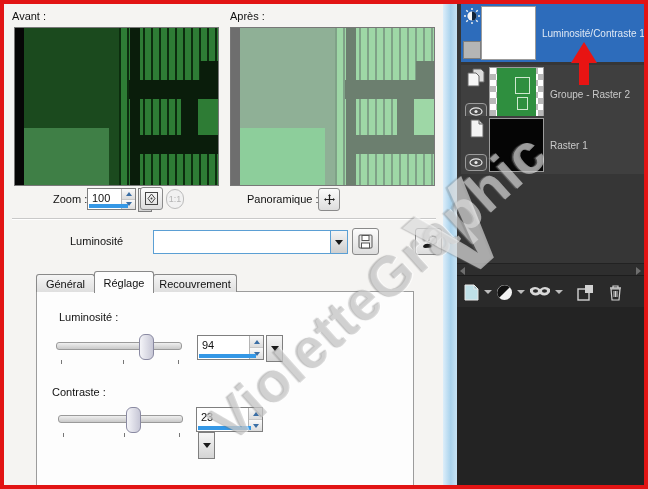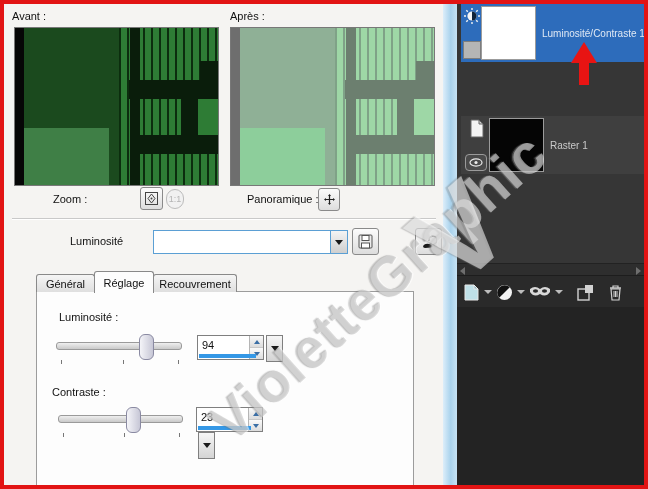--- a/index.html
+++ b/index.html
@@ -144,20 +144,37 @@
       <div class="pv pv-hbar2"></div>
       <div class="pv pv-vbarright"></div>
       <div class="pv pv-vnotch"></div>
       <div class="pv pv-window"></div>
       <div class="pv pv-field"></div>
       <div class="pv pv-strip"></div>
       <div class="pv pv-square"></div>
     </div>
 
     <div class="lbl" style="left:49px;top:189px;">Zoom :</div>
+    <div class="numedit" style="left:83px;top:184px;">
+      <div class="ne-frame" style="height:20px;">
+        <div class="ne-box" style="width:27px;">100</div>
+        <div class="ne-bar" style="width: 84%;"></div>
+        <div class="ne-spin">
+            <span>
+              <i class="tri-up"></i>
+            </span>
+            <span>
+              <i class="tri-dn"></i>
+            </span>
+          </div>
+      </div>
+      <div class="ne-drop" style="width:12px;height:22px;">
+          <i class="tri-blk"></i>
+        </div>
+    </div>
     <div class="btn" style="left:136px;top:183px;width:21px;height:21px;">
       <svg width="13" height="13" viewBox="0 0 13 13">
         <rect x="0.5" y="0.5" width="12" height="12" fill="none" stroke="#444"></rect>
         <path d="M6.5 2 L10 6.5 L6.5 11 L3 6.5 Z" fill="none" stroke="#444"></path>
         <circle cx="6.5" cy="6.5" r="1" fill="#444"></circle>
       </svg>
     </div>
     <div class="btn disabled" style="left:162px;top:185px;width:16px;height:18px;">1:1</div>
 
     <div class="lbl" style="left:243px;top:189px;">Panoramique :</div>
@@ -262,20 +279,41 @@
           </g>
           <circle cx="9" cy="9" r="4.6" fill="#f5f5f5"></circle>
           <path d="M9 4.4 A4.6 4.6 0 0 1 9 13.6 Z" fill="#10233a"></path>
         </svg>
         <div class="graysq"></div>
       </div>
       <div class="thumb"></div>
       <div class="lname">Luminosité/Contraste 1</div>
     </div>
 
+    <div class="lrow" style="top:61px;">
+      <div class="iconcol">
+        <svg width="20" height="19" viewBox="0 0 20 19">
+          <path d="M7 1 h8 l3 3 v10 h-11 z" fill="#dcdcdc" stroke="#666"></path>
+          <path d="M2 5 h8 l3 3 v10 h-11 z" fill="#f6f6f6" stroke="#666"></path>
+        </svg>
+        <div class="eyebtn">
+          <svg width="14" height="9" viewBox="0 0 14 9">
+            <ellipse cx="7" cy="4.5" rx="6" ry="3.6" fill="none" stroke="#eaeaea" stroke-width="1.2"></ellipse>
+            <circle cx="7" cy="4.5" r="1.6" fill="#eaeaea"></circle>
+          </svg>
+        </div>
+      </div>
+      <div class="thumb checker">
+        <div class="greenpcb">
+            <div class="pcb1"></div>
+            <div class="pcb2"></div>
+          </div>
+      </div>
+      <div class="lname">Groupe - Raster 2</div>
+    </div>
 
     <div class="lrow" style="top:112px;">
       <div class="iconcol">
         <svg width="17" height="19" viewBox="0 0 17 19">
           <path d="M3 1 h8 l4 4 v13 h-12 z" fill="#f4f4f4" stroke="#666"></path>
           <path d="M11 1 l4 4 h-4 z" fill="#cfcfcf" stroke="#666"></path>
         </svg>
         <div class="eyebtn">
           <svg width="14" height="9" viewBox="0 0 14 9">
             <ellipse cx="7" cy="4.5" rx="6" ry="3.6" fill="none" stroke="#eaeaea" stroke-width="1.2"></ellipse>

